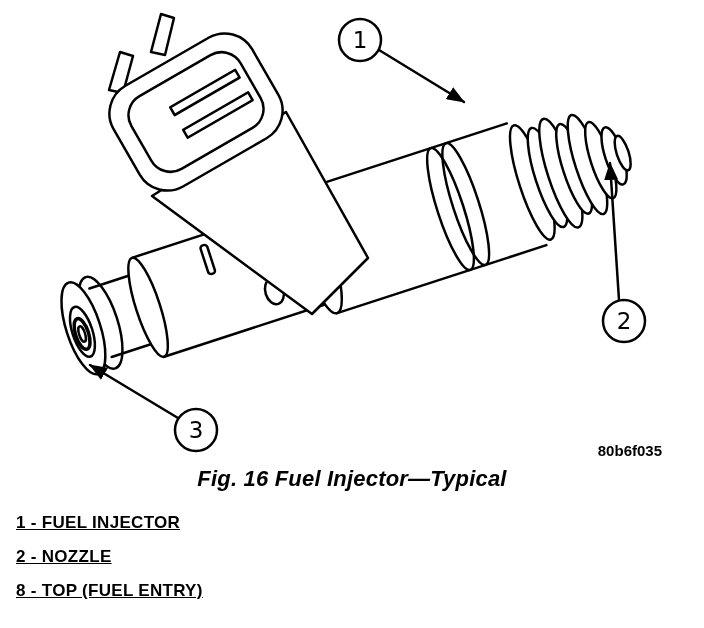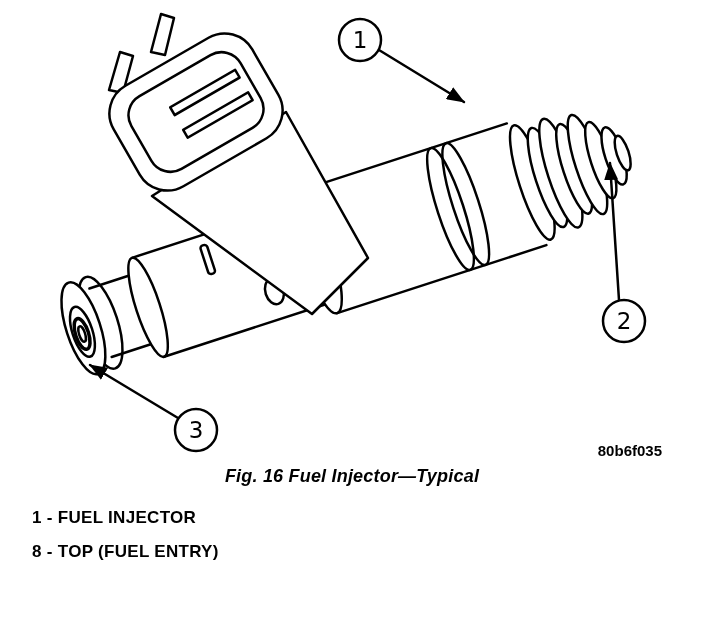--- a/index.html
+++ b/index.html
@@ -14,29 +14,30 @@
     height: 628px;
     background: #ffffff;
     overflow: hidden;
   }
   .drawing {
     display: block;
   }
   .caption {
     width: 704px;
     text-align: center;
-    font-size: 18px;
+    font-size: 22px;
     font-weight: bold;
     font-style: italic;
     color: #000000;
     margin-top: 4px;
     letter-spacing: 0.2px;
   }
   .legend {
-    margin: 14px 0 0 32px;
+    margin: 14px 0 0 16px;
+    text-decoration: underline;
   }
   .legend-row {
     font-size: 17px;
     font-weight: 600;
     color: #000000;
     line-height: 34px;
     letter-spacing: 0.3px;
   }
   svg text.callout-num {
     font-family: "DejaVu Sans", sans-serif;
@@ -127,16 +128,17 @@
       <text class="callout-num" x="196" y="438" text-anchor="middle">3</text>
     </g>
 
     <text class="code" x="662" y="456" text-anchor="end">80b6f035</text>
   </svg>
 
   <div class="caption">Fig. 16 Fuel Injector—Typical</div>
 
   <div class="legend">
     <div class="legend-row">1 - FUEL INJECTOR</div>
+    <div class="legend-row">2 - NOZZLE</div>
     <div class="legend-row">8 - TOP (FUEL ENTRY)</div>
   </div>
 
 </div>
 
 </body></html>

